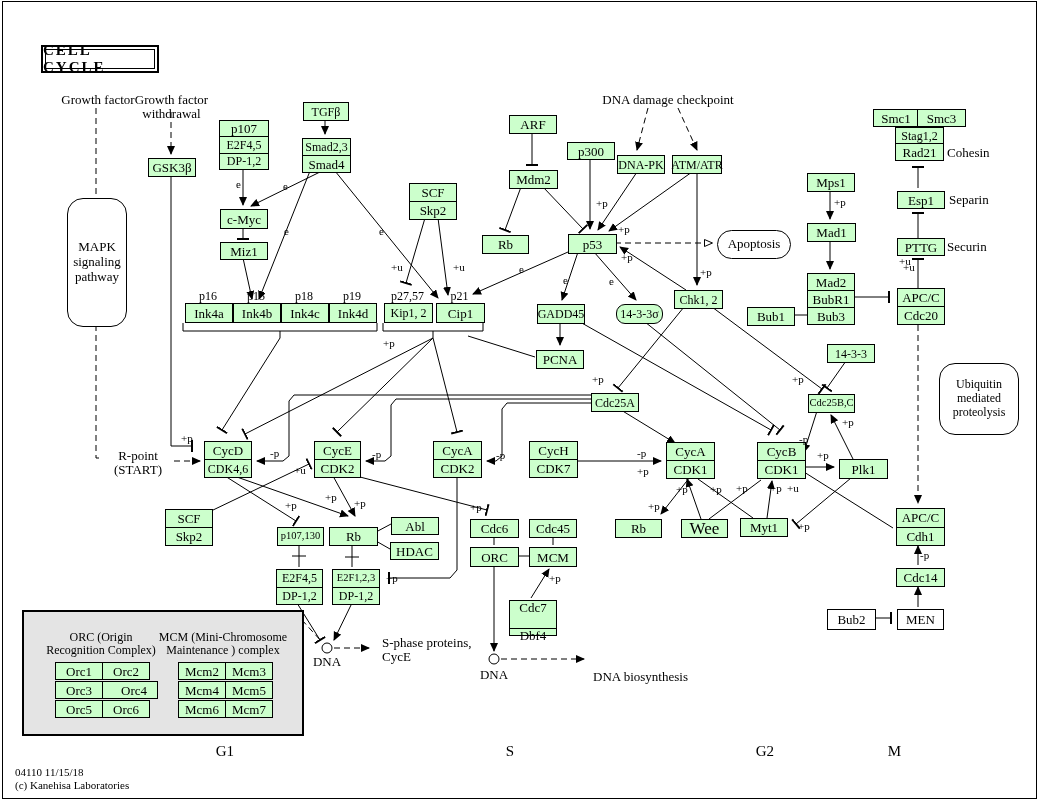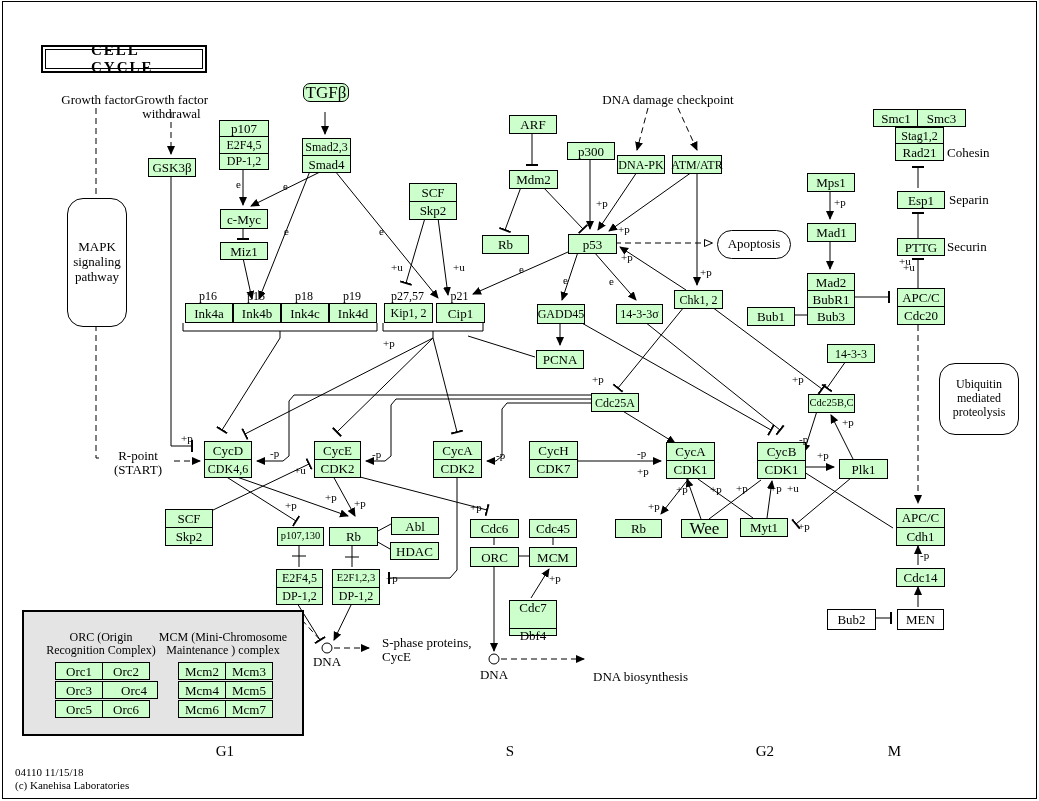--- a/index.html
+++ b/index.html
@@ -11,21 +11,21 @@
         display:flex;align-items:center;justify-content:center;text-align:center;line-height:1;}
   .white-box{background:#fff;}
   .stack{position:absolute;z-index:2;background:#ccffcc;border:1px solid #000;display:flex;flex-direction:column;}
   .stack .row{flex:1;display:flex;align-items:center;justify-content:center;border-top:1px solid #000;line-height:1;}
   .stack .row:first-child{border-top:none;}
   .rounded{position:absolute;z-index:2;background:#fff;border:1px solid #000;border-radius:16px;
         display:flex;flex-direction:column;align-items:center;justify-content:center;text-align:center;line-height:1.15;}
   .textnode{position:absolute;z-index:3;line-height:1.1;}
   .oplabel{position:absolute;z-index:3;font-size:11px;line-height:1;}
   .title-box{position:absolute;z-index:3;border:2px solid #000;box-shadow:inset 0 0 0 2px #fff,inset 0 0 0 3px #000;
-        display:flex;align-items:center;justify-content:center;font-weight:bold;font-size:15px;letter-spacing:2px;padding-left:48px;}
+        display:flex;align-items:center;justify-content:center;font-weight:bold;font-size:15px;letter-spacing:2px;}
   .panel{position:absolute;z-index:0;background:#e4e4e4;border:2px solid #000;}
   .phase{font-weight:normal;font-size:15px;text-align:right;}
 </style>
 </head>
 <body>
 
 <div id="diagram">
   <svg id="wires" width="1039" height="801">
     <defs>
       <marker id="m-arrow" markerUnits="userSpaceOnUse" markerWidth="10" markerHeight="9" refX="8" refY="4" orient="auto">
@@ -145,21 +145,21 @@
       </div>
       <div class="rounded" style="left: 717px; top: 230px; width: 72px; height: 27px; font-size: 13px;">
         <div>Apoptosis</div>
       </div>
       <div class="rounded" style="left: 939px; top: 363px; width: 78px; height: 70px; font-size: 12px;">
         <div>Ubiquitin</div>
         <div>mediated</div>
         <div>proteolysis</div>
       </div>
       <div class="gene" style="left: 148px; top: 158px; width: 46px; height: 17px; font-size: 13px;">GSK3β</div>
-      <div class="gene" style="left: 303px; top: 83px; width: 44px; height: 17px; font-size: 17px; border-radius: 7px;">TGFβ</div>
+      <div class="gene" style="left: 303px; top: 102px; width: 44px; height: 17px; font-size: 12px;">TGFβ</div>
       <div class="stack" style="left: 219px; top: 120px; width: 48px; height: 48px;">
         <div class="row" style="font-size: 13px;">p107</div>
         <div class="row" style="font-size: 12px;">E2F4,5</div>
         <div class="row" style="font-size: 12px;">DP-1,2</div>
       </div>
       <div class="stack" style="left: 302px; top: 138px; width: 47px; height: 33px;">
         <div class="row" style="font-size: 12px;">Smad2,3</div>
         <div class="row" style="font-size: 13px;">Smad4</div>
       </div>
       <div class="gene" style="left: 220px; top: 209px; width: 46px; height: 18px; font-size: 13px;">c-Myc</div>
@@ -170,21 +170,21 @@
       </div>
       <div class="gene" style="left: 509px; top: 115px; width: 46px; height: 17px; font-size: 13px;">ARF</div>
       <div class="gene" style="left: 509px; top: 170px; width: 47px; height: 17px; font-size: 13px;">Mdm2</div>
       <div class="gene" style="left: 567px; top: 142px; width: 46px; height: 16px; font-size: 13px;">p300</div>
       <div class="gene" style="left: 617px; top: 155px; width: 46px; height: 17px; font-size: 12px;">DNA-PK</div>
       <div class="gene" style="left: 672px; top: 155px; width: 48px; height: 17px; font-size: 12px;">ATM/ATR</div>
       <div class="gene" style="left: 482px; top: 235px; width: 45px; height: 17px; font-size: 13px;">Rb</div>
       <div class="gene" style="left: 568px; top: 234px; width: 47px; height: 18px; font-size: 13px;">p53</div>
       <div class="gene" style="left: 674px; top: 290px; width: 47px; height: 17px; font-size: 12px;">Chk1, 2</div>
       <div class="gene" style="left: 537px; top: 304px; width: 46px; height: 18px; font-size: 12px;">GADD45</div>
-      <div class="gene" style="left: 616px; top: 304px; width: 45px; height: 18px; font-size: 12px;">14-3-3σ</div>
+      <div class="gene" style="left: 616px; top: 304px; width: 45px; height: 18px; font-size: 12px; border-radius: 9px;">14-3-3σ</div>
       <div class="gene" style="left: 536px; top: 350px; width: 46px; height: 17px; font-size: 13px;">PCNA</div>
       <div class="gene" style="left: 591px; top: 393px; width: 46px; height: 17px; font-size: 12px;">Cdc25A</div>
       <div class="gene" style="left: 808px; top: 394px; width: 45px; height: 17px; font-size: 10.5px;">Cdc25B,C</div>
       <div class="gene" style="left: 827px; top: 344px; width: 46px; height: 17px; font-size: 12px;">14-3-3</div>
       <div class="gene" style="left: 747px; top: 307px; width: 46px; height: 17px; font-size: 13px;">Bub1</div>
       <div class="stack" style="left: 807px; top: 273px; width: 46px; height: 50px;">
         <div class="row" style="font-size: 13px;">Mad2</div>
         <div class="row" style="font-size: 13px;">BubR1</div>
         <div class="row" style="font-size: 13px;">Bub3</div>
       </div>

